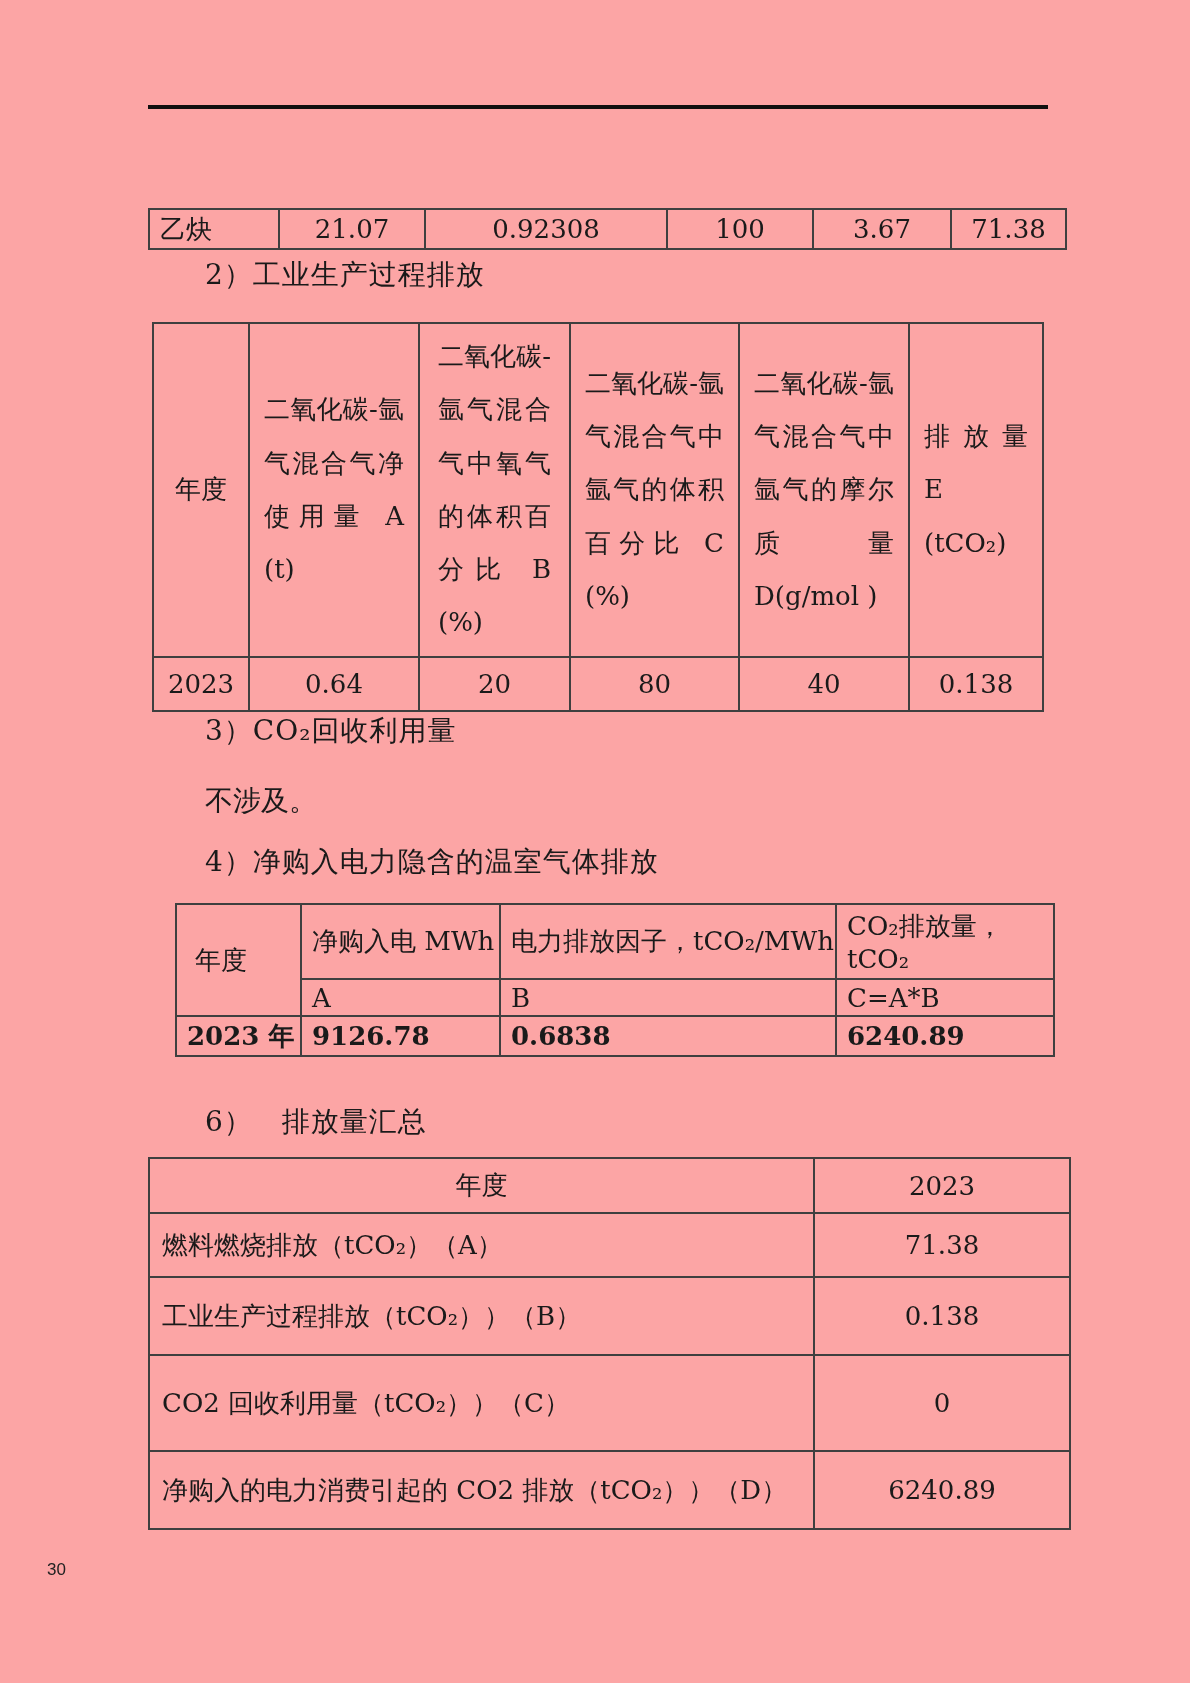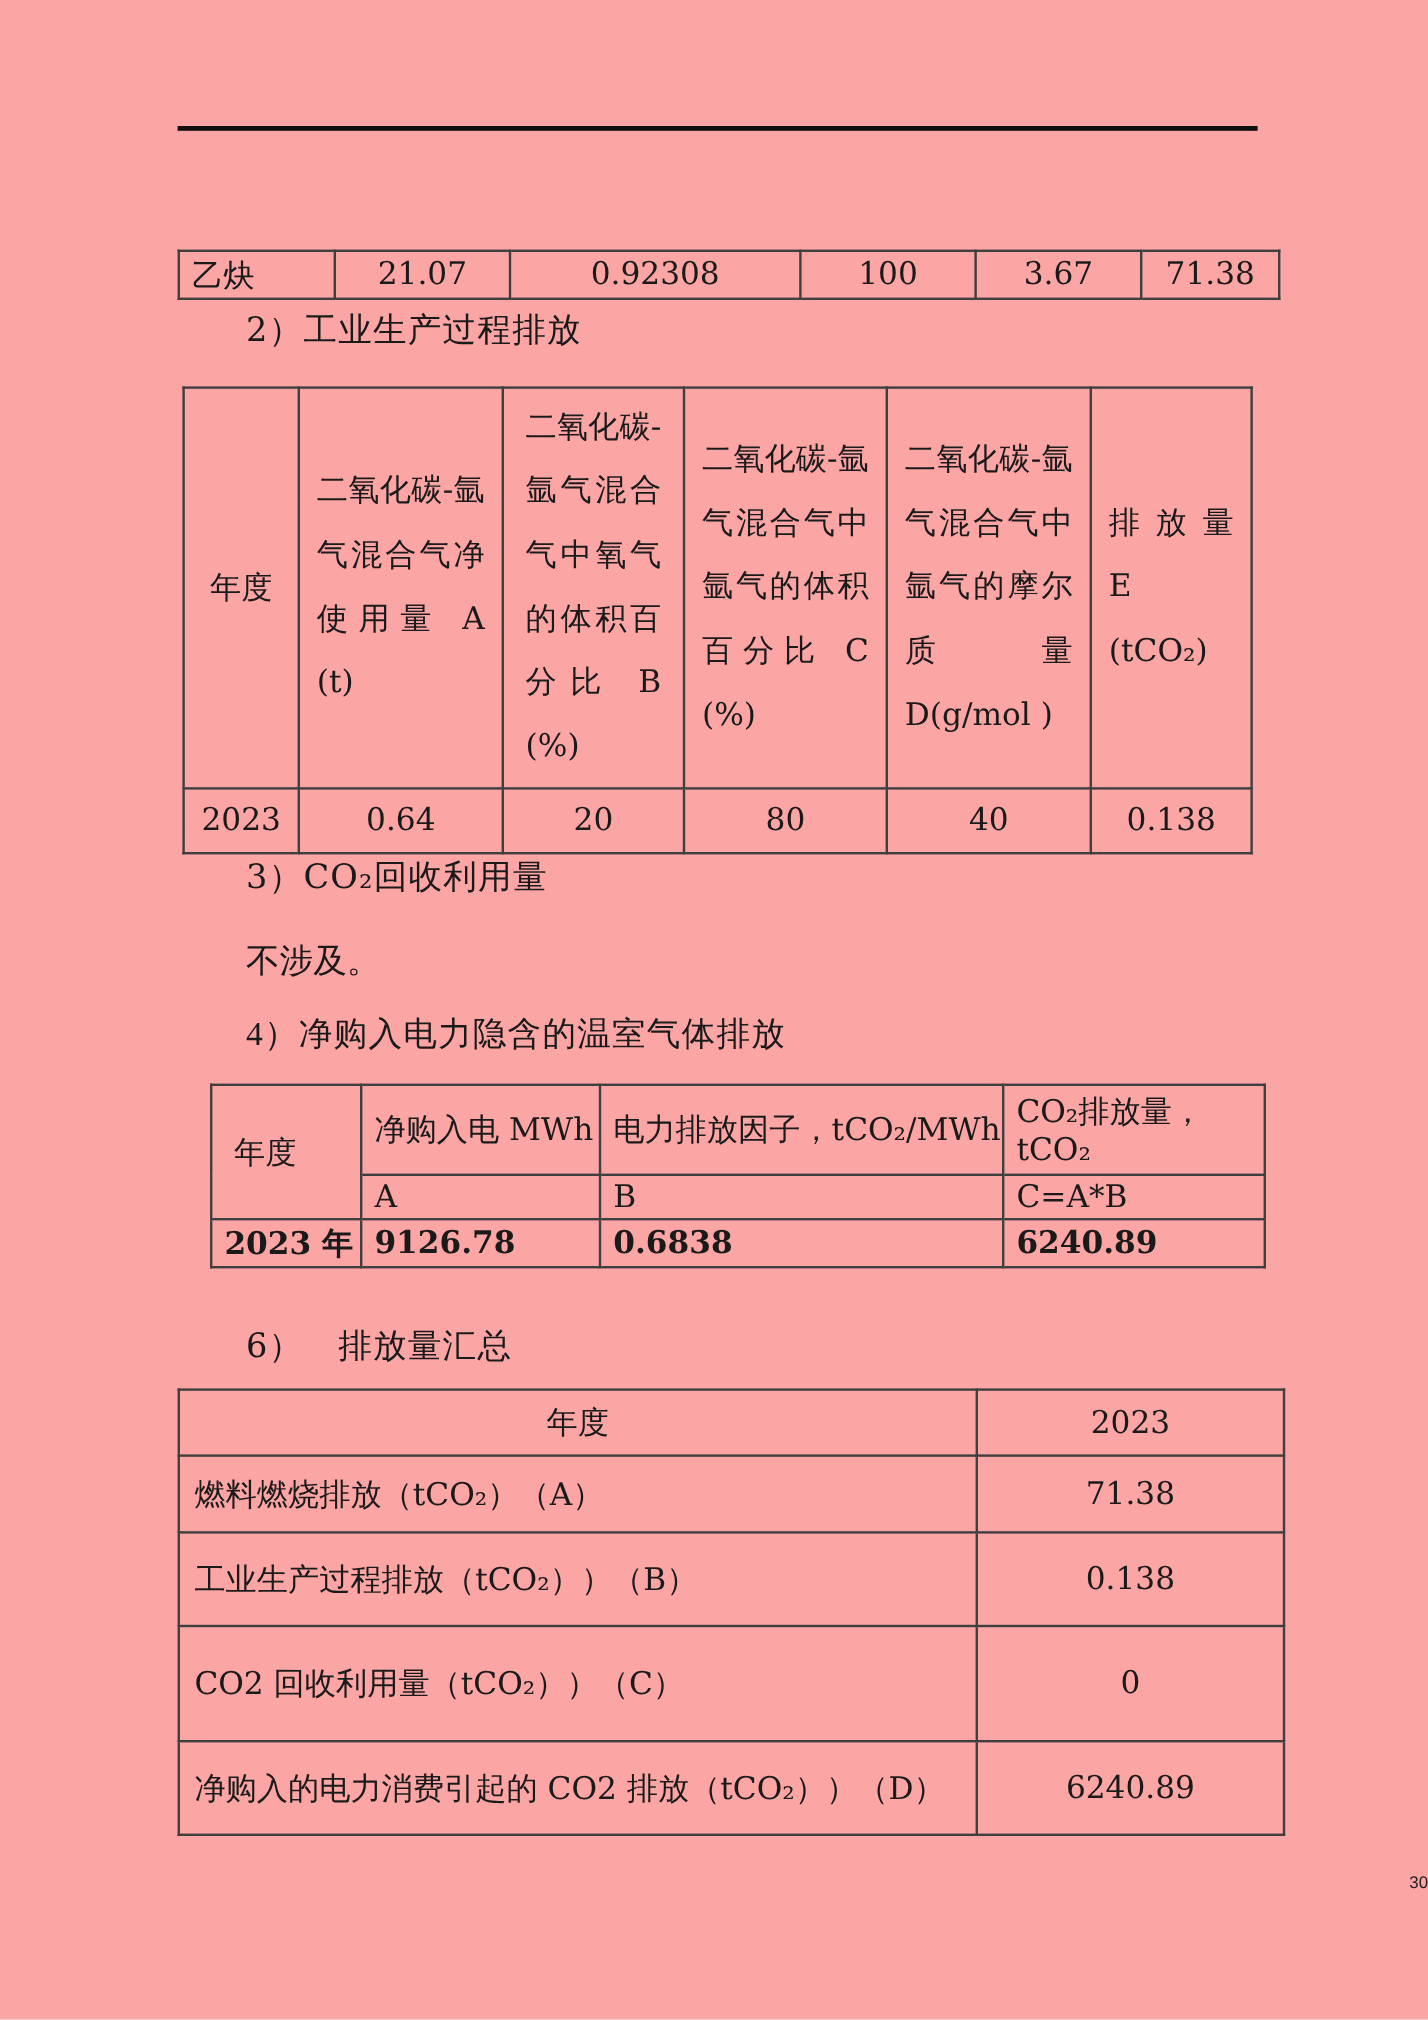--- a/index.html
+++ b/index.html
@@ -28,21 +28,21 @@
   .proc-table .year-cell { text-align:center; }
   .proc-table .val { text-align:center; height:54px; }
   
   .elec-table td { text-align:left; padding-left:10px; }
   .elec-table .year-cell { padding-left:18px; }
   
   .sum-table td.label { text-align:left; padding-left:12px; }
   .sum-table td.value { text-align:center; }
   .sum-table td.head-year { text-align:center; }
   .page-number {
-    width:100%; text-align:right; font-size:14px;
+    width:100%; text-align:left; font-size:17px;
     font-family:"Liberation Sans","DejaVu Sans",sans-serif; color:#222;padding-left:47px;
   }
 </style>
 </head>
 <body>
 
 <div class="page">
 
   <div class="abs rule" style="left:148px; top:105px; width:900px; height:4px;"></div>
 
@@ -94,21 +94,21 @@
       <td class="val">80</td>
       <td class="val">40</td>
       <td class="val">0.138</td>
     </tr>
   </tbody>
     </table>
 
   <div class="abs heading" style="left:205px; top:712px;text-align:center;">3）CO₂回收利用量</div>
   <div class="abs body-text" style="left:205px; top:782px;">不涉及。</div>
 
-  <div class="abs heading" style="left:205px; top:843px;font-family:Liberation Serif, serif;">4）净购入电力隐含的温室气体排放</div>
+  <div class="abs heading" style="left:205px; top:843px;">4）净购入电力隐含的温室气体排放</div>
 
   <table class="abs elec-table" style="left:175px; top:903px; width:878px;">
     <colgroup>
       <col style="width:125px">
         <col style="width:199px">
         <col style="width:336px">
         <col style="width:218px">
     </colgroup>
     <tbody>
         <tr style="height:75px;">

